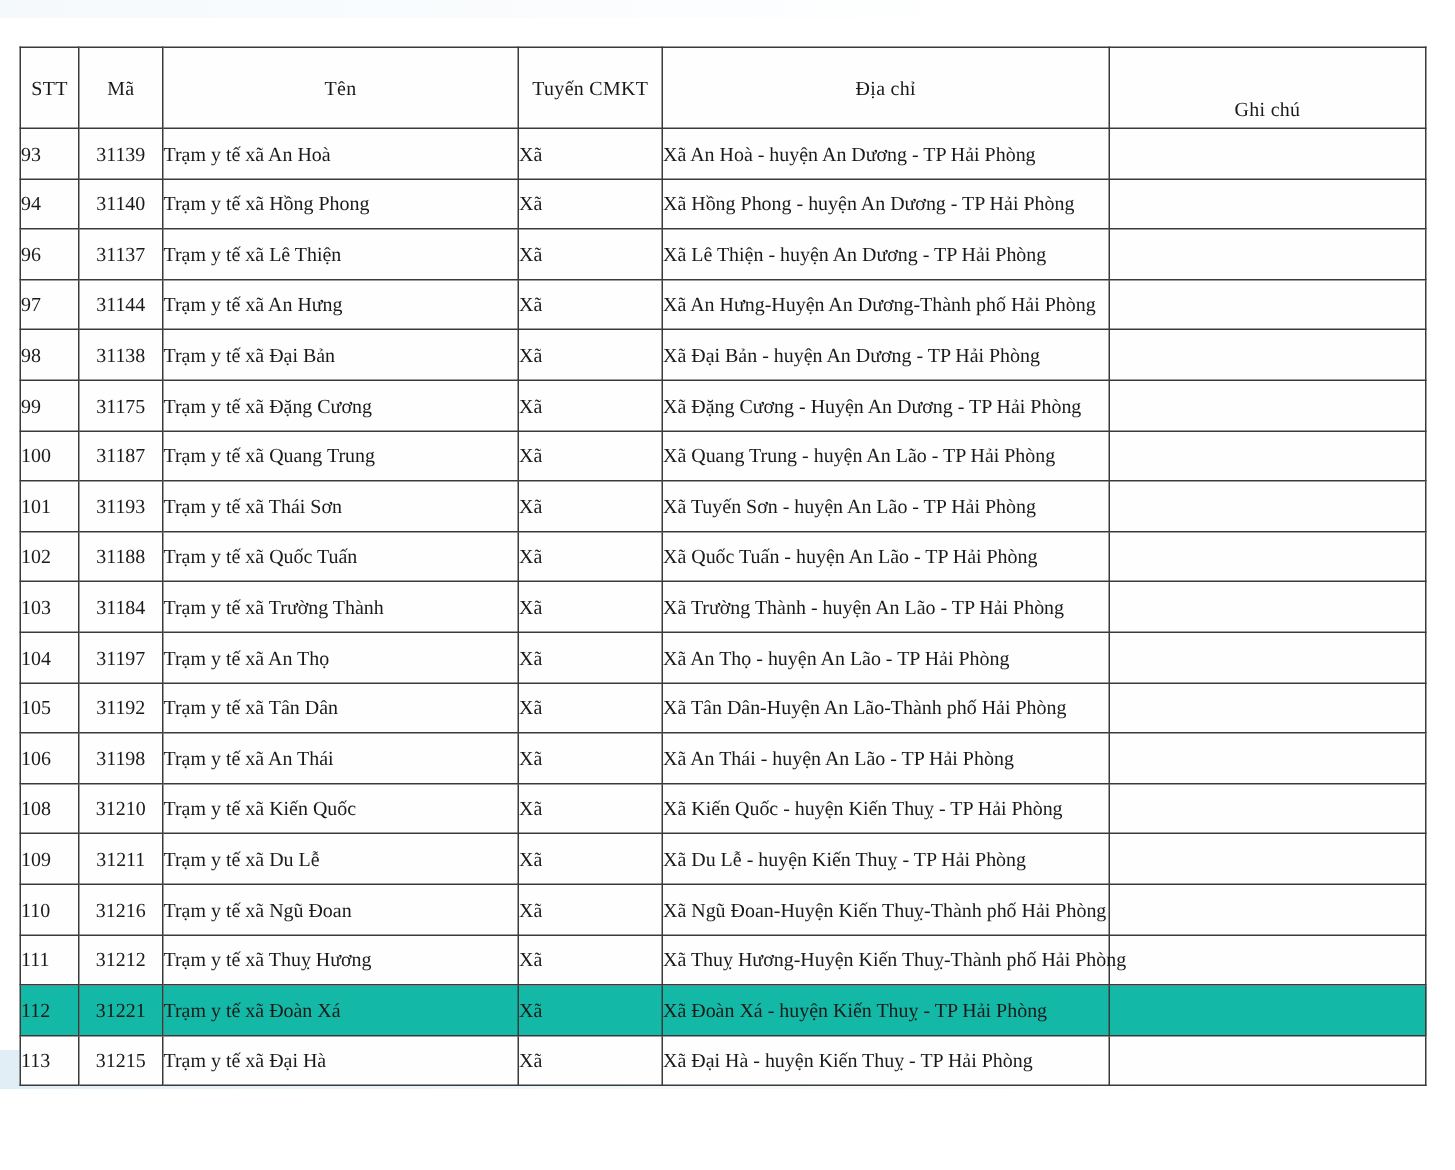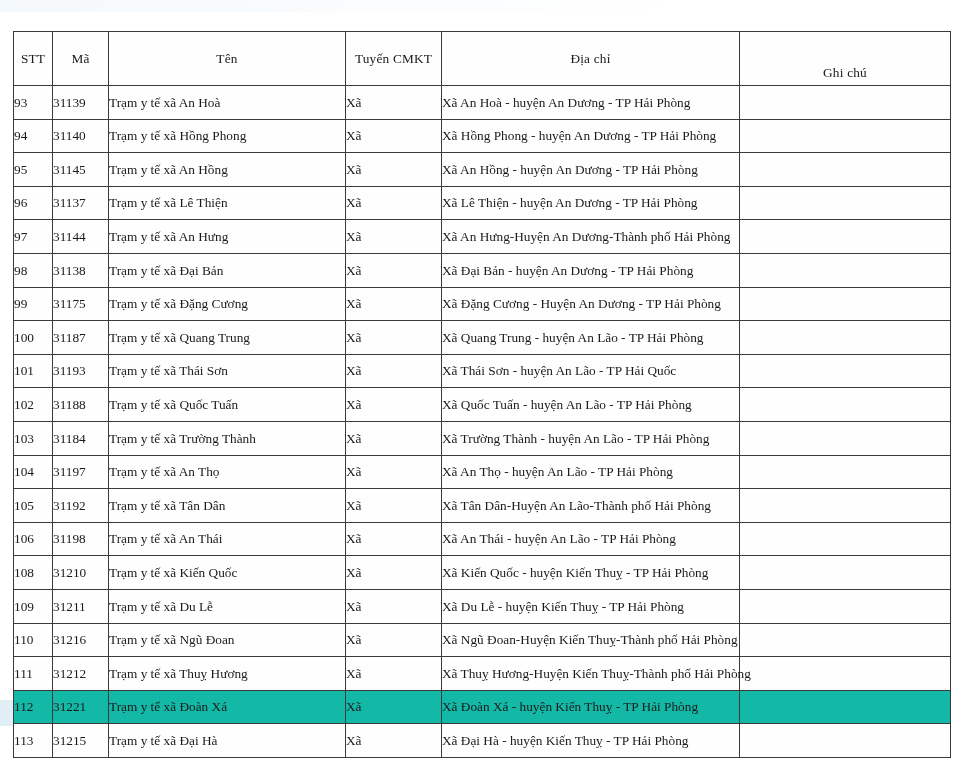--- a/index.html
+++ b/index.html
@@ -70,20 +70,21 @@
     padding-bottom: 5px;
   }
 
   tbody tr { height: 33.6px; }
 
   td.stt {
     text-align: left;
     font-size: 13.2px;
   }
   td.ma {
+    text-align: center;
     font-size: 13.2px;
   }
   td.ten, td.tuyen, td.diachi {
     text-align: left;
     padding-left: 6px;
     white-space: nowrap;
   }
   td.diachi { padding-left: 8px; }
   td.ghichu { }
 
@@ -127,28 +128,20 @@
         </tr>
         <tr>
           <td class="stt">94</td>
           <td class="ma">31140</td>
           <td class="ten">Trạm y tế xã Hồng Phong</td>
           <td class="tuyen">Xã</td>
           <td class="diachi">Xã Hồng Phong - huyện An Dương - TP Hải Phòng</td>
           <td class="ghichu"></td>
         </tr>
         <tr>
-          <td class="stt">95</td>
-          <td class="ma">31145</td>
-          <td class="ten">Trạm y tế xã An Hồng</td>
-          <td class="tuyen">Xã</td>
-          <td class="diachi">Xã An Hồng - huyện An Dương - TP Hải Phòng</td>
-          <td class="ghichu"></td>
-        </tr>
-        <tr>
           <td class="stt">96</td>
           <td class="ma">31137</td>
           <td class="ten">Trạm y tế xã Lê Thiện</td>
           <td class="tuyen">Xã</td>
           <td class="diachi">Xã Lê Thiện - huyện An Dương - TP Hải Phòng</td>
           <td class="ghichu"></td>
         </tr>
         <tr>
           <td class="stt">97</td>
           <td class="ma">31144</td>
@@ -179,21 +172,21 @@
           <td class="ten">Trạm y tế xã Quang Trung</td>
           <td class="tuyen">Xã</td>
           <td class="diachi">Xã Quang Trung - huyện An Lão - TP Hải Phòng</td>
           <td class="ghichu"></td>
         </tr>
         <tr>
           <td class="stt">101</td>
           <td class="ma">31193</td>
           <td class="ten">Trạm y tế xã Thái Sơn</td>
           <td class="tuyen">Xã</td>
-          <td class="diachi">Xã Thái Sơn - huyện An Lão - TP Hải Quốc</td>
+          <td class="diachi">Xã Tuyến Sơn - huyện An Lão - TP Hải Phòng</td>
           <td class="ghichu"></td>
         </tr>
         <tr>
           <td class="stt">102</td>
           <td class="ma">31188</td>
           <td class="ten">Trạm y tế xã Quốc Tuấn</td>
           <td class="tuyen">Xã</td>
           <td class="diachi">Xã Quốc Tuấn - huyện An Lão - TP Hải Phòng</td>
           <td class="ghichu"></td>
         </tr>

